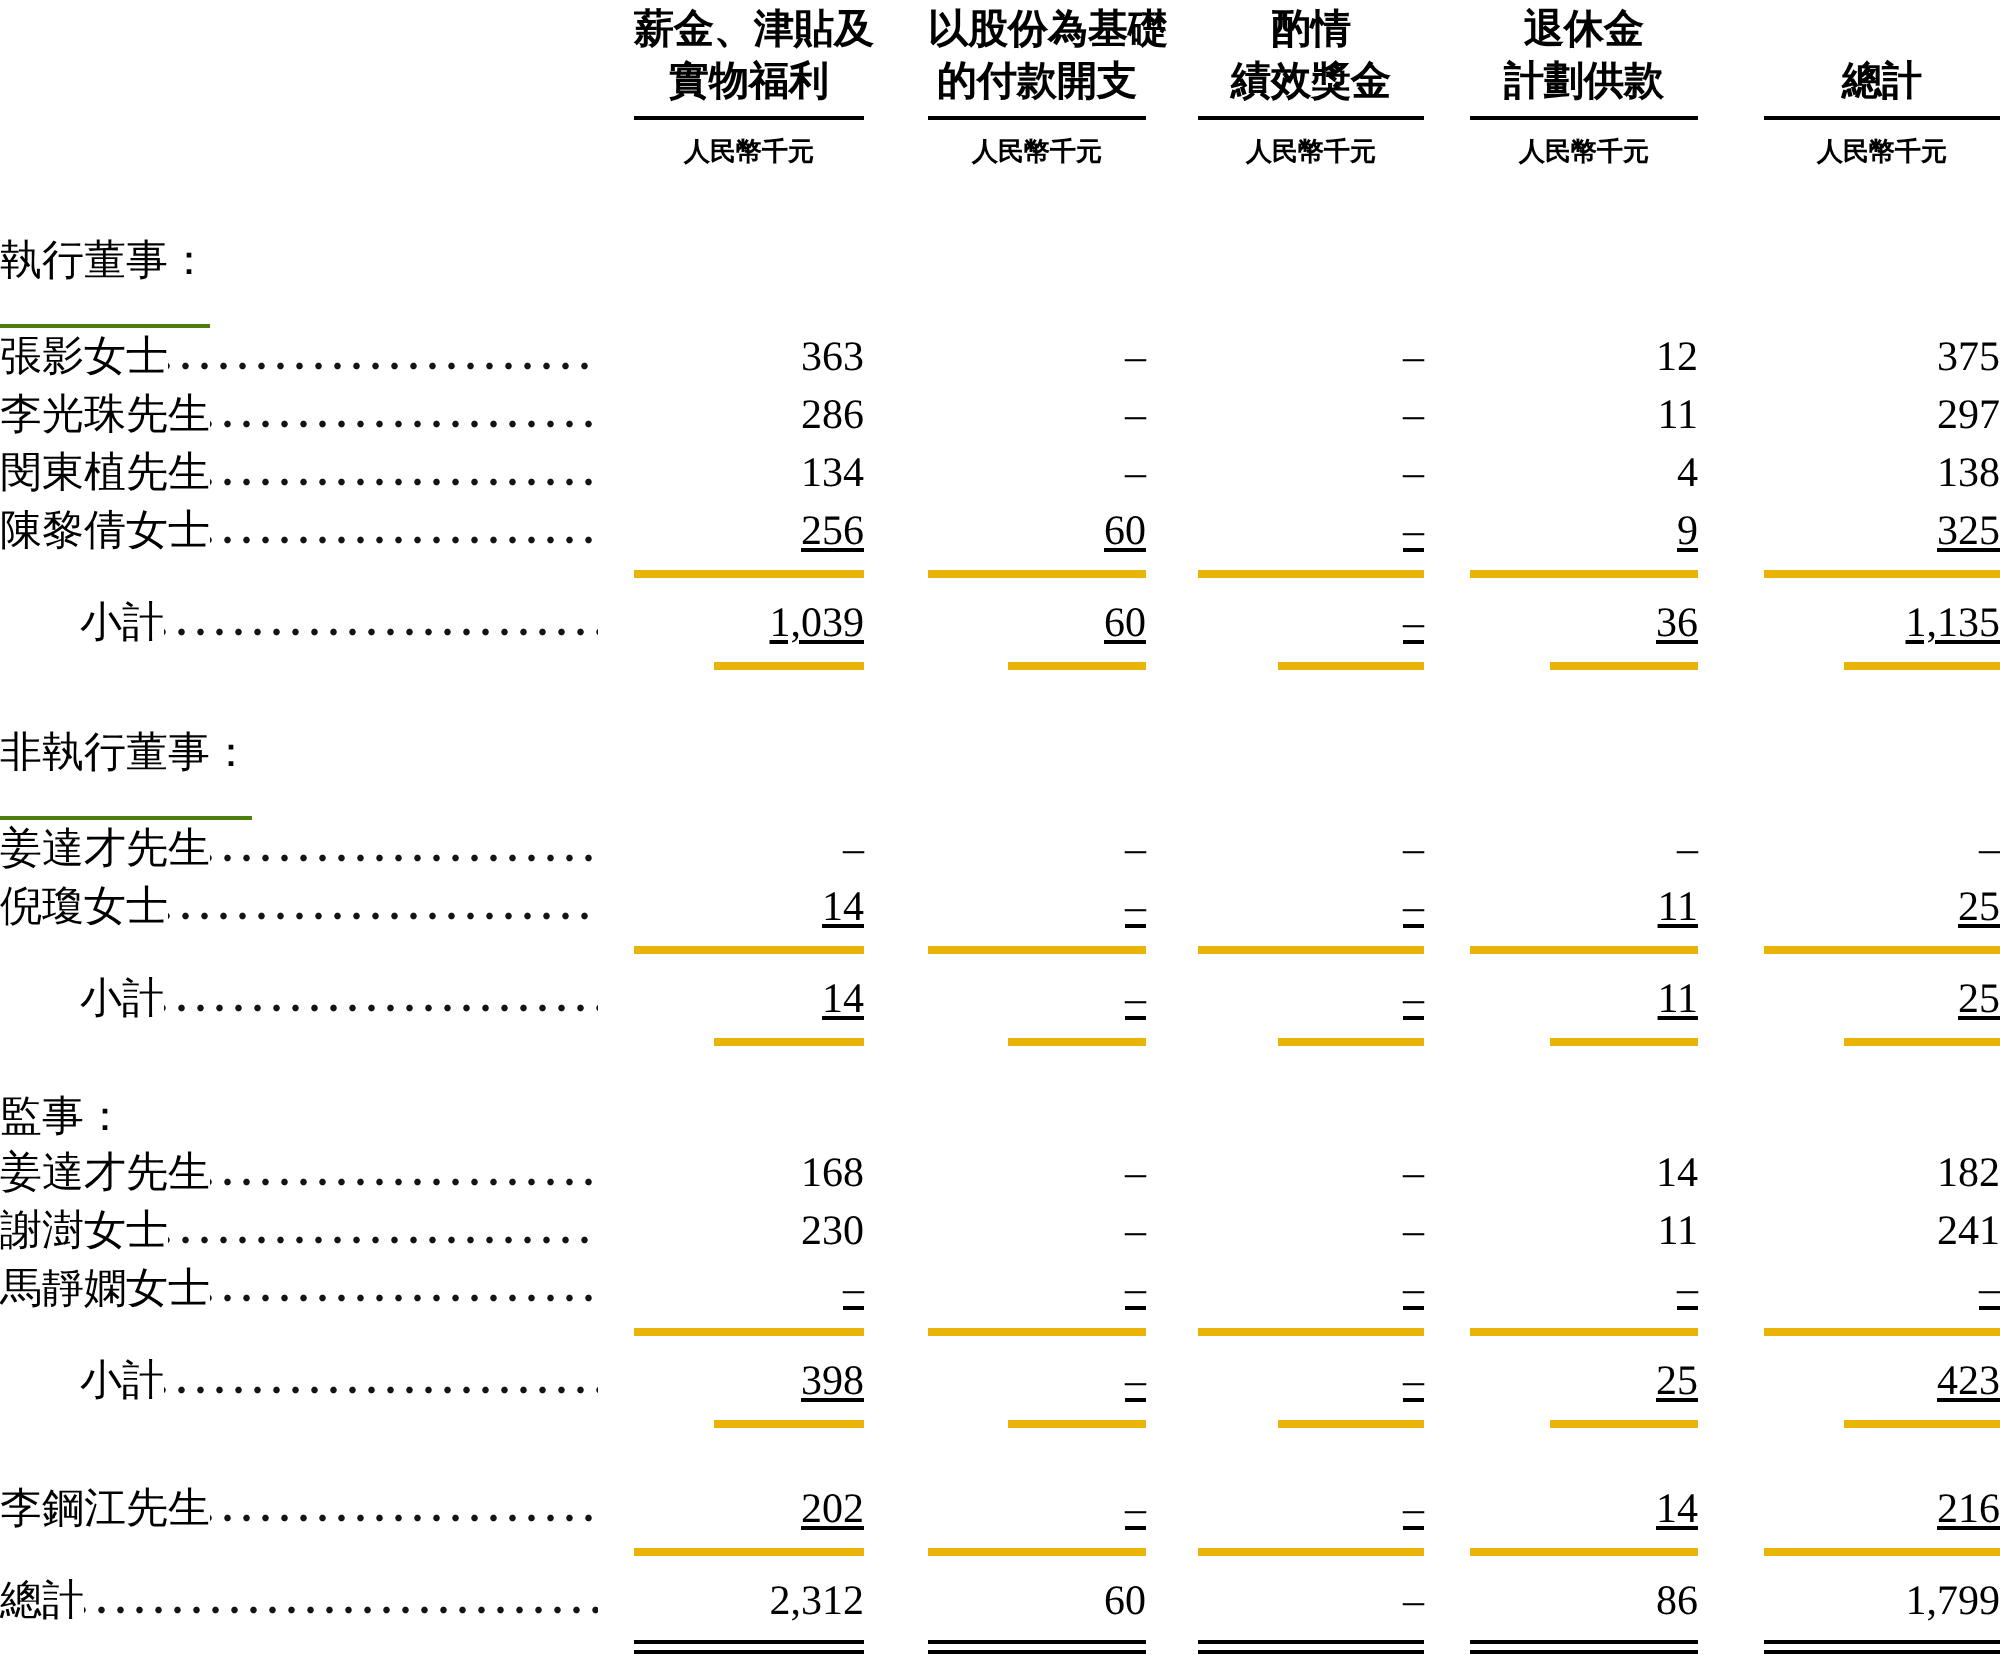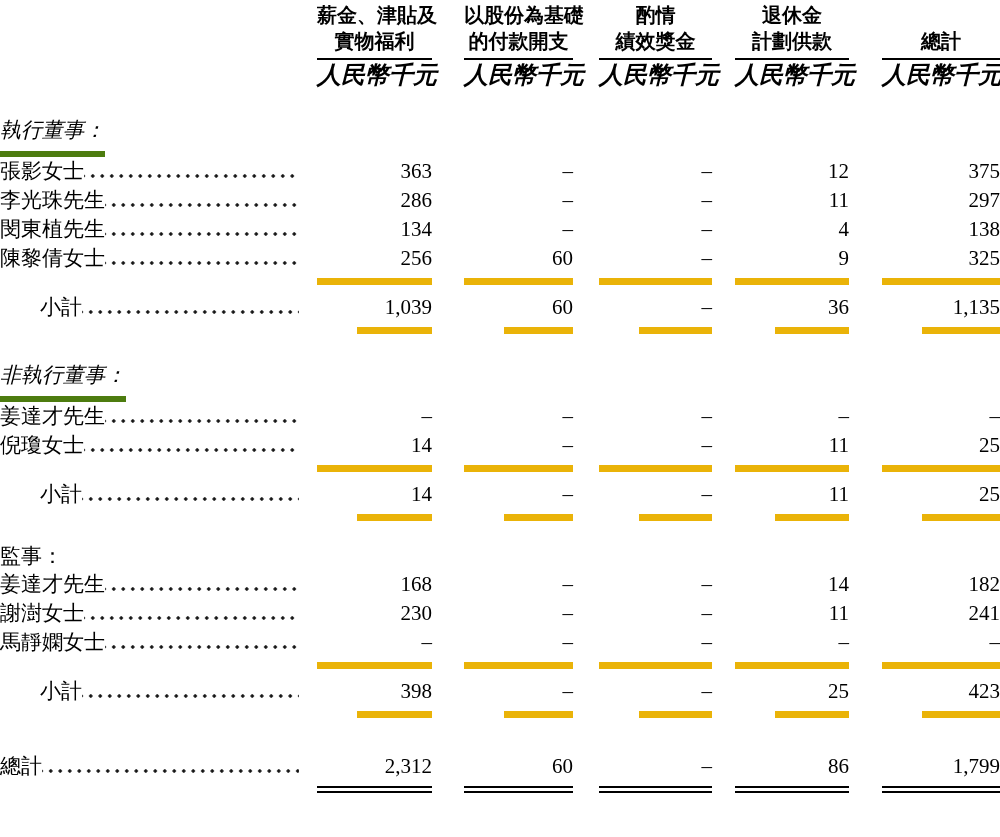--- a/index.html
+++ b/index.html
@@ -16,38 +16,38 @@
   thead th { vertical-align:bottom; }
 
   
   .hwrap { text-align:center; }
   .h1 {
     font-weight:bold; font-size:20px; line-height:26px; min-height:26px;
     font-family:"Liberation Sans","DejaVu Sans",sans-serif;
     white-space:nowrap;
   }
   .hrule { border-bottom:2px solid #000; margin:4px 0 3px 0; }
-  .unit { font-style:italic; font-size:24px; line-height:25px; white-space:nowrap; }
+  .unit { font-size:13px; line-height:25px; white-space:nowrap; }
 
   
   .lbl { display:flex; align-items:baseline; }
   .lbltext { font-size:21px; white-space:nowrap; }
-  .lbltext.u { border-bottom:6px solid #4d7c0f; padding-bottom:7px;font-style:italic; }
+  .lbltext.u { border-bottom:2px solid #4d7c0f; padding-bottom:18px; }
   .leader {
     flex:1 1 auto; display:none; align-self:stretch;
     background-image:radial-gradient(circle,#141414 1.4px,transparent 1.8px);
     background-size:9.5px 9.5px; background-repeat:repeat-x;
     background-position:left 4px bottom 6px;
     margin-right:3px;
   }
   .leader.on { display:block; }
 
   
   .cl { display:block; text-align:right; font-size:21px; white-space:nowrap; }
-  .cl.rule { border-bottom:7px solid #eab308; padding-bottom:5px; }
+  .cl.rule { border-bottom:4px solid #eab308; padding-bottom:5px;text-decoration:underline; }
   .cl.dbl  { border-bottom:7px double #000; padding-bottom:5px; }
 
   
   td:nth-child(2) .cl, th:nth-child(2) .hwrap { margin-left:15px; }
   td:nth-child(3) .cl, th:nth-child(3) .hwrap { margin-left:32px; }
   td:nth-child(4) .cl, th:nth-child(4) .hwrap { margin-left:26px; }
   td:nth-child(5) .cl, th:nth-child(5) .hwrap { margin-left:23px; }
   td:nth-child(6) .cl, th:nth-child(6) .hwrap { margin-left:33px; }
 
   
@@ -467,20 +467,43 @@
     <td>
             <span class="cl rule">25</span>
           </td>
     <td>
             <span class="cl rule">423</span>
           </td>
   </tr>
         <tr class="spacer">
           <td colspan="6" style="height: 26px;"></td>
         </tr>
+        <tr class="row-data">
+    <td>
+      <div class="lbl">
+        <span class="lbltext">李鋼江先生</span>
+        <span class="leader on"></span>
+      </div>
+    </td>
+    <td>
+            <span class="cl rule">202</span>
+          </td>
+    <td>
+            <span class="cl rule">–</span>
+          </td>
+    <td>
+            <span class="cl rule">–</span>
+          </td>
+    <td>
+            <span class="cl rule">14</span>
+          </td>
+    <td>
+            <span class="cl rule">216</span>
+          </td>
+  </tr>
         <tr class="row-total">
     <td>
       <div class="lbl">
         <span class="lbltext">總計</span>
         <span class="leader on"></span>
       </div>
     </td>
     <td>
             <span class="cl dbl">2,312</span>
           </td>

